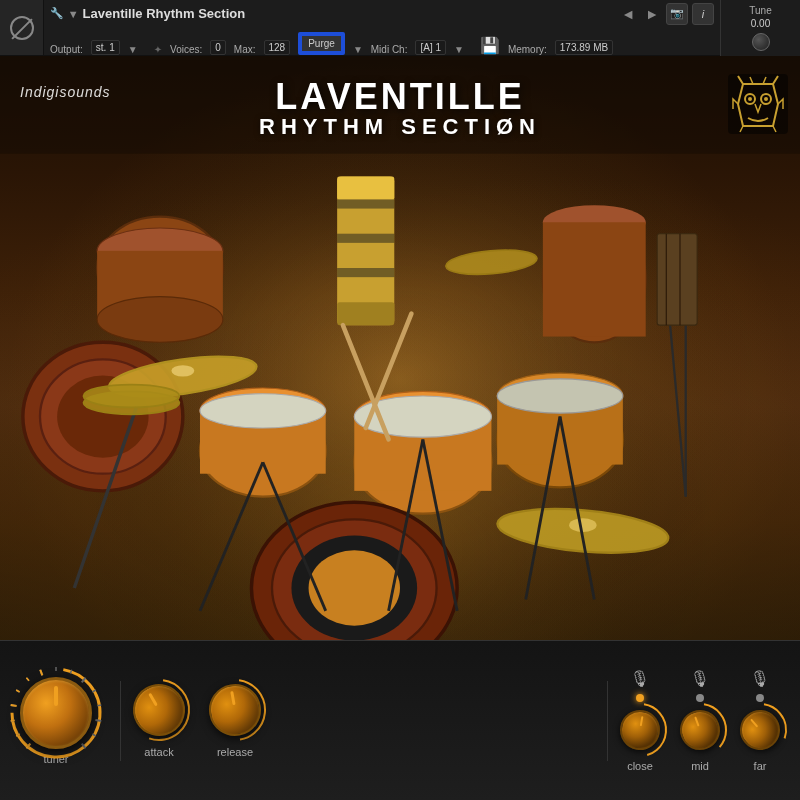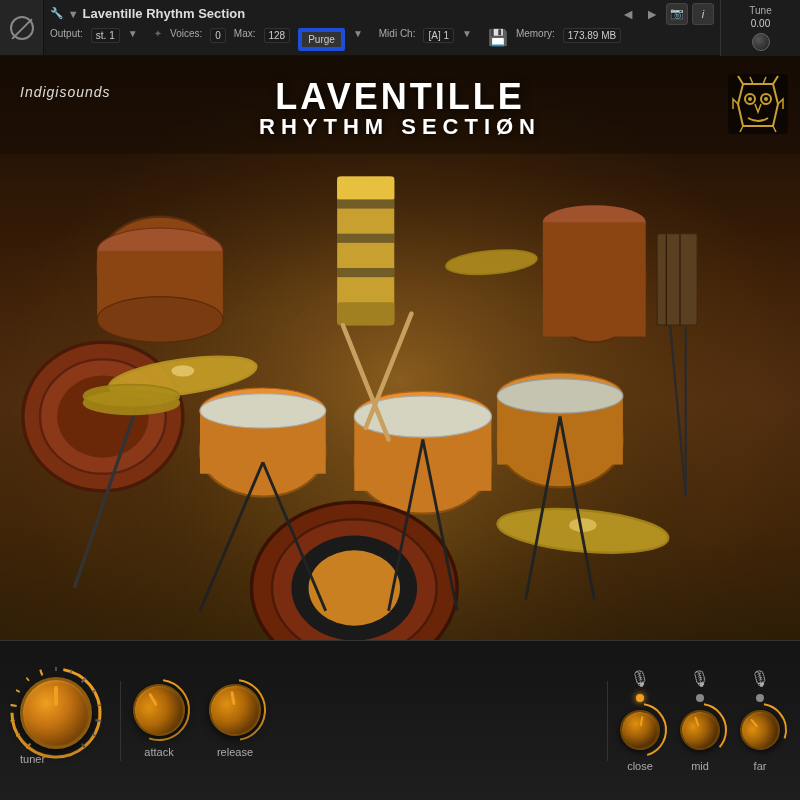--- a/index.html
+++ b/index.html
@@ -66,21 +66,21 @@
     .top-row1 {
       display: flex;
       align-items: center;
       height: 28px;
       padding: 0 6px;
       gap: 4px;
     }
 
     .top-row2 {
       display: flex;
-      align-items: flex-start;
+      align-items: flex-end;
       height: 28px;
       padding: 0 6px;
       gap: 8px;
     }
 
     .instrument-title {
       color: #ddd;
       font-size: 13px;
       font-weight: bold;
       flex: 1;
@@ -339,21 +339,21 @@
     .adsr-section {
       display: flex;
       align-items: flex-end;
       gap: 24px;
       flex: 1;
     }
 
     .tuner-section {
       display: flex;
       flex-direction: column;
-      align-items: flex-start;
+      align-items: center;
       margin-right: 16px;
     }
 
     
     .right-knobs-section {
       display: flex;
       gap: 20px;
       align-items: flex-end;
       margin-left: auto;
     }
@@ -451,21 +451,21 @@
           <span class="label-small">Output:</span>
           <span class="value-small">st. 1</span>
           <span style="color:#888;font-size:10px;">▼</span>
           <span style="color:#666;font-size:10px;margin-left:8px;">✦</span>
           <span class="label-small">Voices:</span>
           <span class="value-small">0</span>
           <span class="label-small">Max:</span>
           <span class="value-small">128</span>
           <button class="purge-btn">Purge</button>
           <span style="color:#888;font-size:10px;">▼</span>
-          <span style="margin-left:8px;" class="label-small">Midi Ch:</span>
+          <span style="margin-left:0;" class="label-small">Midi Ch:</span>
           <span class="value-small">[A] 1</span>
           <span style="color:#888;font-size:10px;">▼</span>
           <span style="margin-left:8px;">💾</span>
           <span class="label-small">Memory:</span>
           <span class="value-small">173.89 MB</span>
         </div>
       </div>
     </div>
 
     <div id="side-tune">

